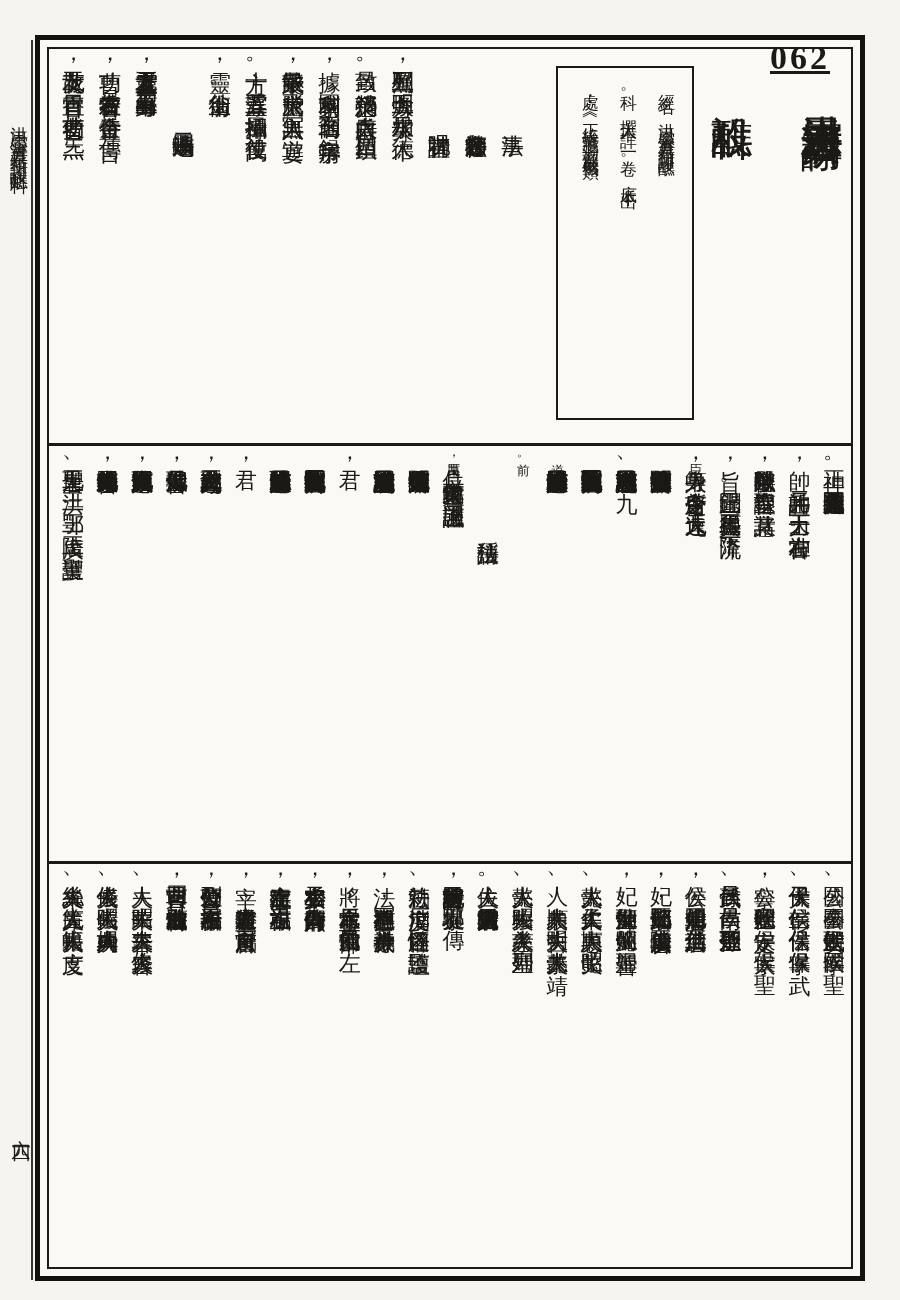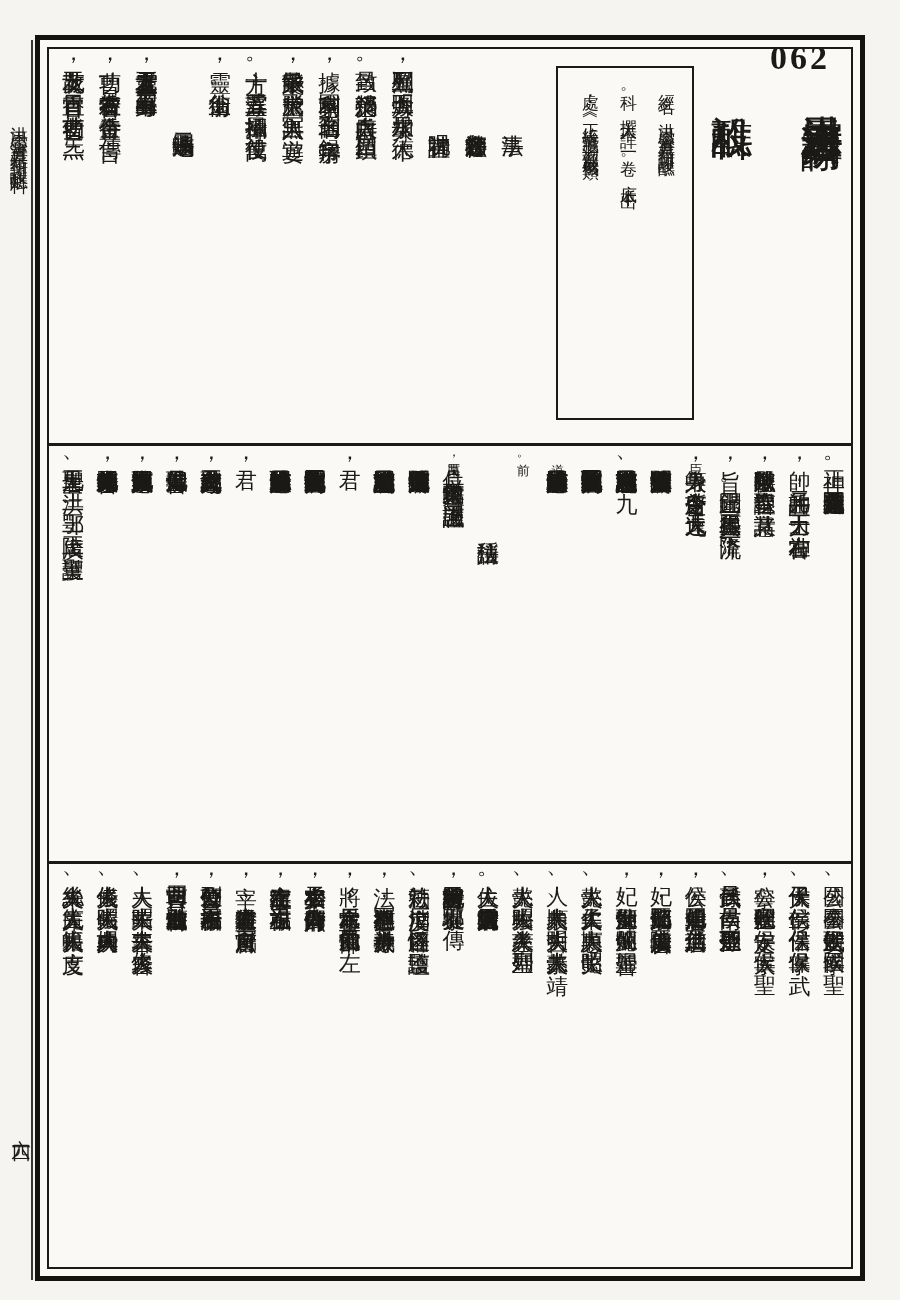--- a/index.html
+++ b/index.html
@@ -11,21 +11,21 @@
   .frame-outer{position:absolute;left:35px;top:35px;width:830px;height:1246px;
     border:5px solid #141310;box-sizing:border-box;background:#faf9f5;}
   .frame-inner{position:absolute;left:47px;top:47px;width:806px;height:1222px;
     border:2px solid #1b1a17;box-sizing:border-box;}
   .gutter-line{position:absolute;left:31px;top:40px;width:2px;height:1240px;background:#3a3831;}
   .divider{position:absolute;left:49px;width:802px;height:3px;background:#1b1a17;}
   #divider-1{top:443px;}
   #divider-2{top:861px;}
   
   #num062{position:absolute;left:770px;top:38px;font-size:34px;font-weight:600;
-    letter-spacing:3px;line-height:40px;}
+    letter-spacing:3px;line-height:40px;text-decoration:underline;}
   #title1{position:absolute;left:794px;top:82px;height:360px;font-size:42px;
     letter-spacing:2px;line-height:56px;}
   #title2{position:absolute;left:704px;top:82px;height:360px;font-size:42px;
     letter-spacing:2px;line-height:56px;}
   
   #colophon{position:absolute;left:556px;top:66px;width:138px;height:354px;
     border:2px solid #1b1a17;box-sizing:border-box;padding:13px 7px;overflow:hidden;}
   #colophon .ccol{font-size:17px;letter-spacing:4px;line-height:38px;}
   
   .band{position:absolute;overflow:hidden;}

